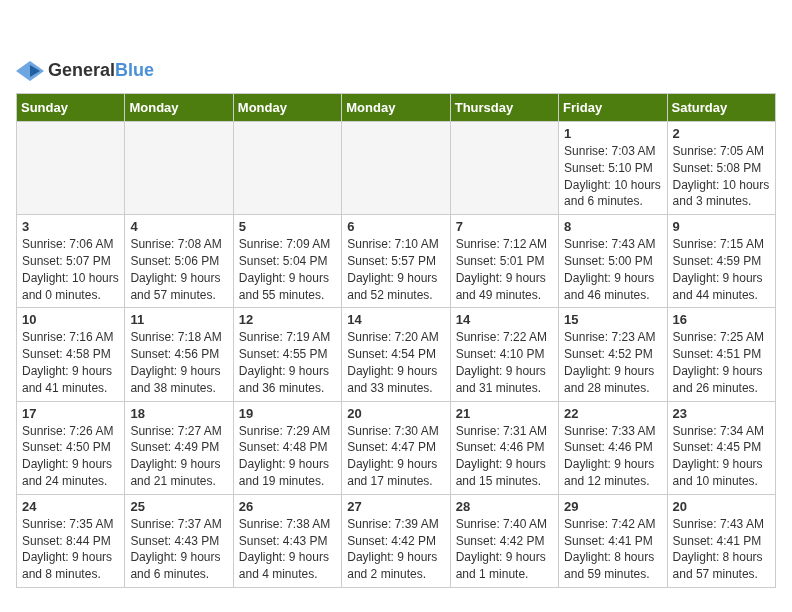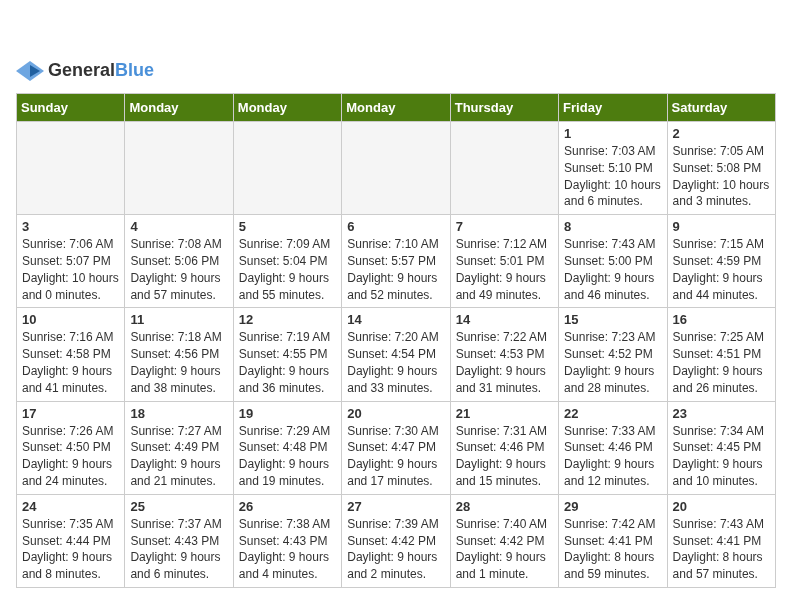--- a/index.html
+++ b/index.html
@@ -197,21 +197,21 @@
         </td>
         <td>
           <div class="day-number">14</div>
           <div class="day-info">Sunrise: 7:20 AM
 Sunset: 4:54 PM
 Daylight: 9 hours and 33 minutes.</div>
         </td>
         <td>
           <div class="day-number">14</div>
           <div class="day-info">Sunrise: 7:22 AM
-Sunset: 4:53 PM
+Sunset: 4:10 PM
 Daylight: 9 hours and 31 minutes.</div>
         </td>
         <td>
           <div class="day-number">15</div>
           <div class="day-info">Sunrise: 7:23 AM
 Sunset: 4:52 PM
 Daylight: 9 hours and 28 minutes.</div>
         </td>
         <td>
           <div class="day-number">16</div>
@@ -261,21 +261,21 @@
           <div class="day-number">23</div>
           <div class="day-info">Sunrise: 7:34 AM
 Sunset: 4:45 PM
 Daylight: 9 hours and 10 minutes.</div>
         </td>
       </tr>
       <tr>
         <td>
           <div class="day-number">24</div>
           <div class="day-info">Sunrise: 7:35 AM
-Sunset: 4:44 PM
+Sunset: 8:44 PM
 Daylight: 9 hours and 8 minutes.</div>
         </td>
         <td>
           <div class="day-number">25</div>
           <div class="day-info">Sunrise: 7:37 AM
 Sunset: 4:43 PM
 Daylight: 9 hours and 6 minutes.</div>
         </td>
         <td>
           <div class="day-number">26</div>

